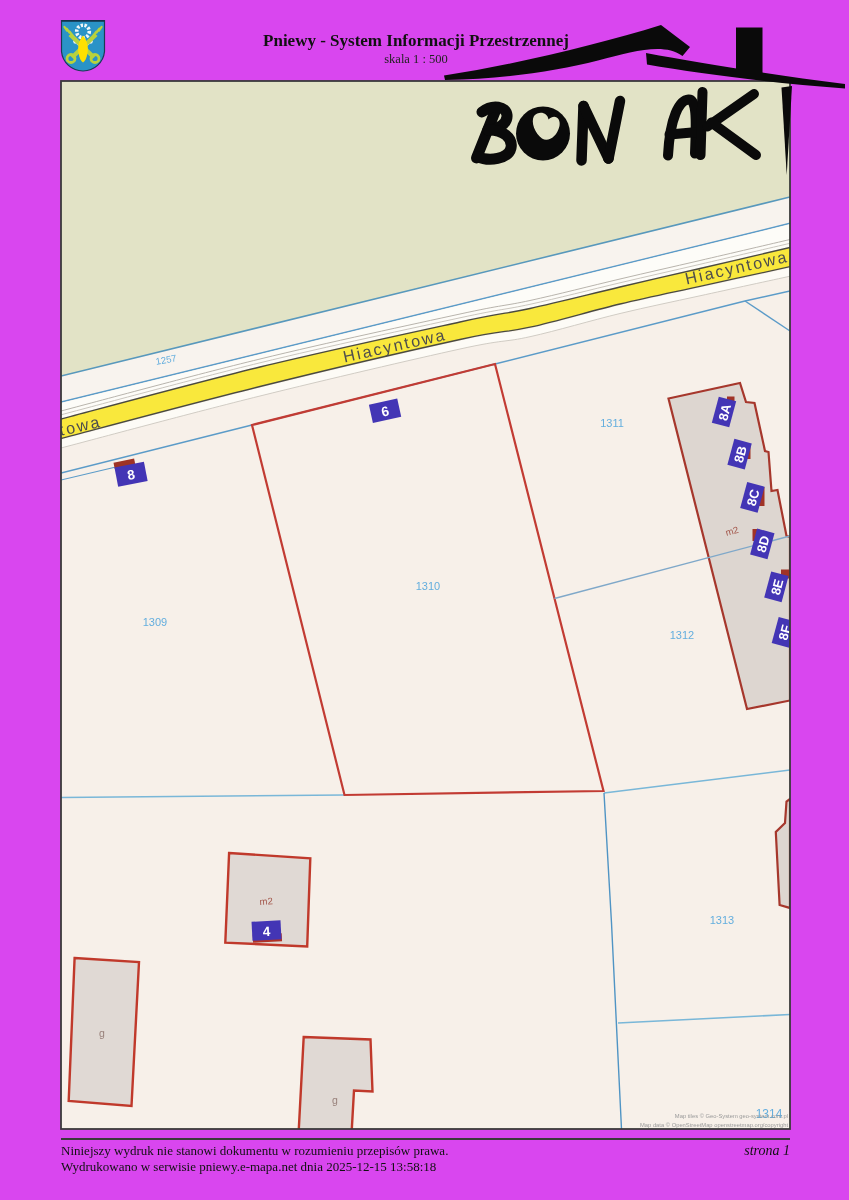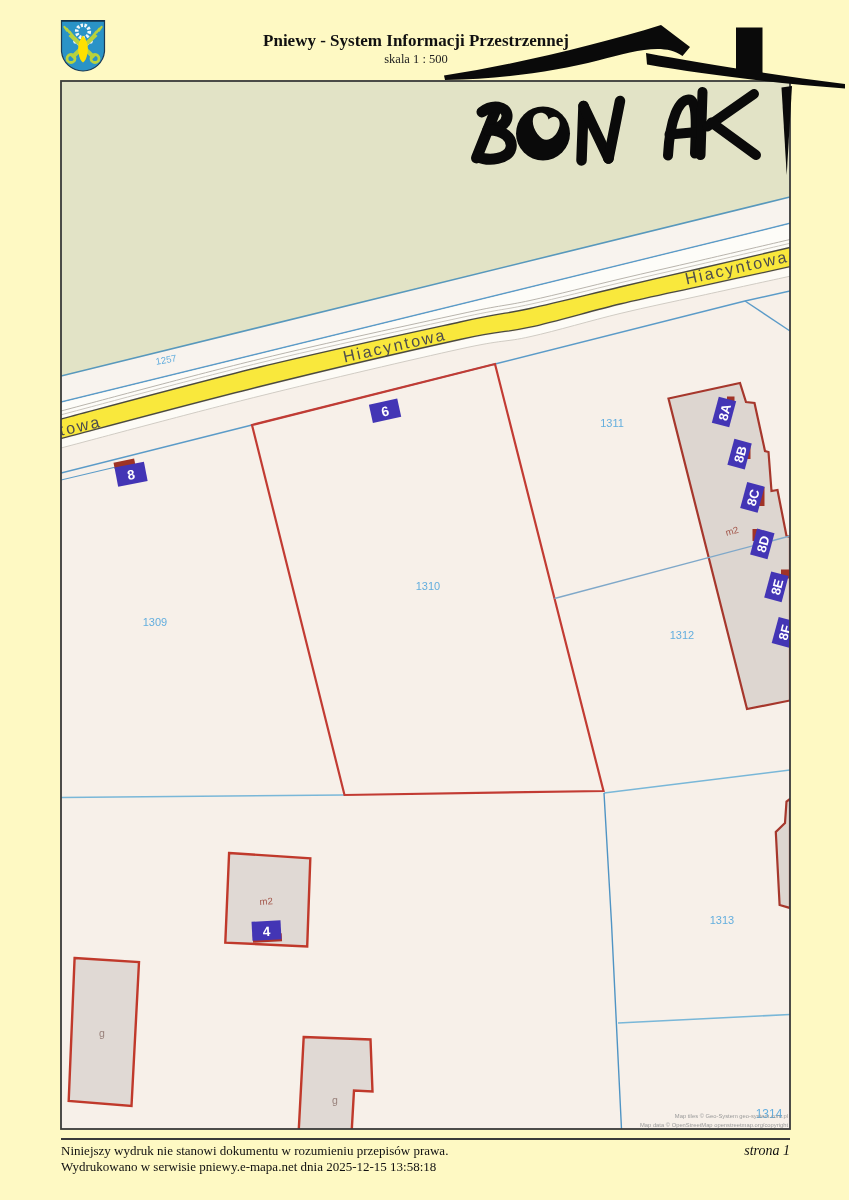--- a/index.html
+++ b/index.html
@@ -1,16 +1,16 @@
 <!DOCTYPE html>
 <html><head>
 <meta charset="utf-8">
 <style>
   html,body{margin:0;padding:0;background:#ffffff;}
-  #page{position:relative;width:849px;height:1200px;background:#fef9c3;overflow:hidden;
+  #page{position:relative;width:849px;height:1200px;background:#d946ef;overflow:hidden;
         font-family:"Liberation Sans", sans-serif;}
   svg{display:block;}
 </style>
 </head>
 <body>
 <div id="page">
 <svg width="849" height="1200" viewBox="0 0 849 1200">
 <defs>
   <clipPath id="mapclip">
           <rect x="61" y="81" width="729" height="1048"></rect>

